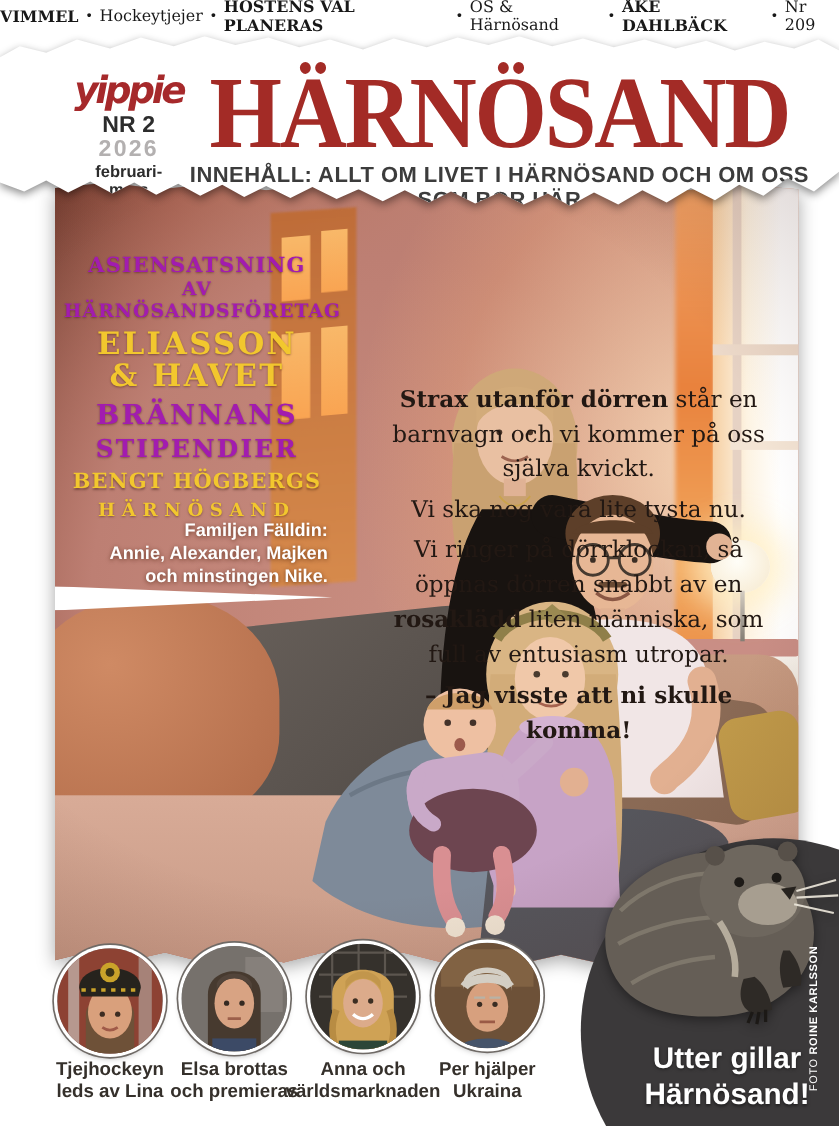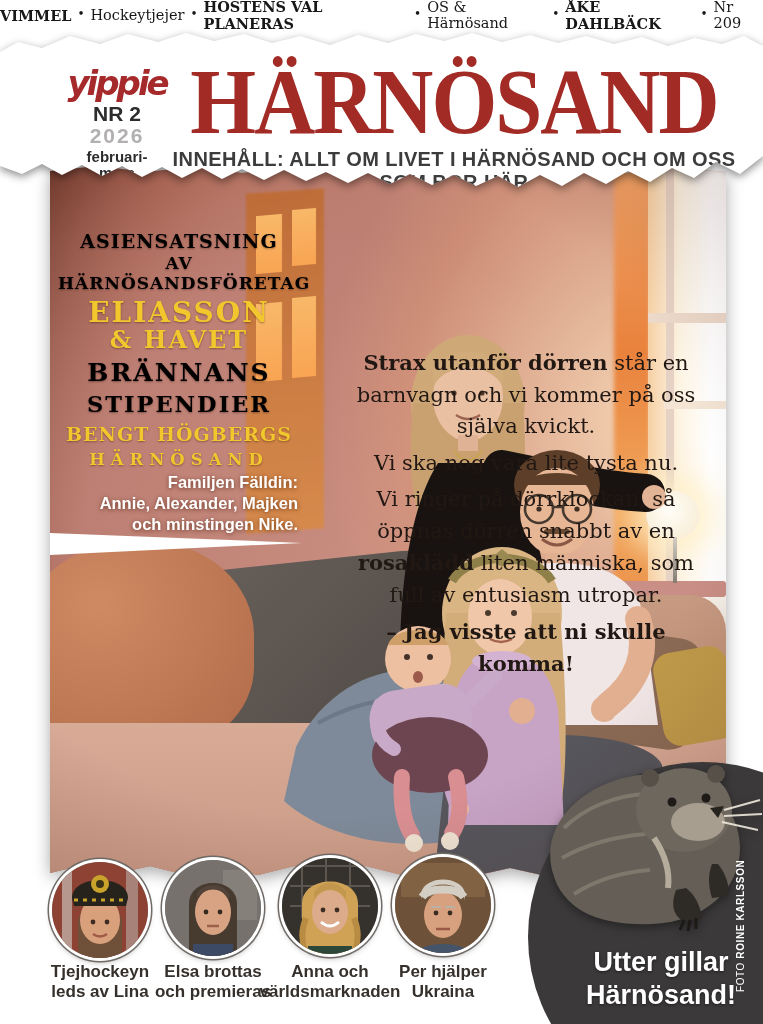--- a/index.html
+++ b/index.html
@@ -83,26 +83,26 @@
       background:#8a6a55;transform:rotate(8deg);}
   .cushion-mustard{right:-6px;top:486px;width:74px;height:94px;border-radius:18px;
       background:#c09a4a;transform:rotate(-10deg);}
   .people{left:0;top:0;width:676px;height:718px;}
   .vignette{left:0;top:0;width:676px;height:718px;
       background:radial-gradient(ellipse 700px 600px at 40% 45%, rgba(0,0,0,0) 55%, rgba(60,15,5,.28) 100%);}
 
   
   .left-heads{position:absolute;left:58px;top:230px;width:242px;text-align:center;z-index:3;
       font-family:"DejaVu Serif",serif;font-weight:bold;text-shadow:0 1px 2px rgba(40,10,0,.4);}
-  .lh-cream{color:#000000;}
+  .lh-cream{color:#a21caf;}
   .lh-yellow{color:#f2c72e;}
   .lh1{font-size:19px;letter-spacing:1px;}
   .lh2{font-size:17px;letter-spacing:1px;margin-top:1px;}
   .lh3{font-size:28px;letter-spacing:2px;margin-top:6px;line-height:1.02;}
-  .lh4{font-size:24px;letter-spacing:2px;line-height:1.02;}
+  .lh4{font-size:28px;letter-spacing:2px;line-height:1.02;}
   .lh5{font-size:25px;letter-spacing:2px;margin-top:6px;}
   .lh6{font-size:22.5px;letter-spacing:2px;margin-top:4px;}
   .lh7{font-size:19px;letter-spacing:1px;margin-top:6px;}
   .lh8{font-size:16.5px;letter-spacing:6px;margin-top:5px;}
 
   .headline{position:absolute;left:286px;top:231px;width:400px;text-align:right;z-index:3;
       font-family:"DejaVu Serif",serif;font-weight:bold;font-size:54px;line-height:.98;
       color:#e7cec7;letter-spacing:-1px;}
   .body-copy{position:absolute;left:352px;top:347px;width:348px;z-index:3;text-align:center;
       font-family:"DejaVu Serif",serif;font-size:21px;line-height:1.5;color:#221813;}

